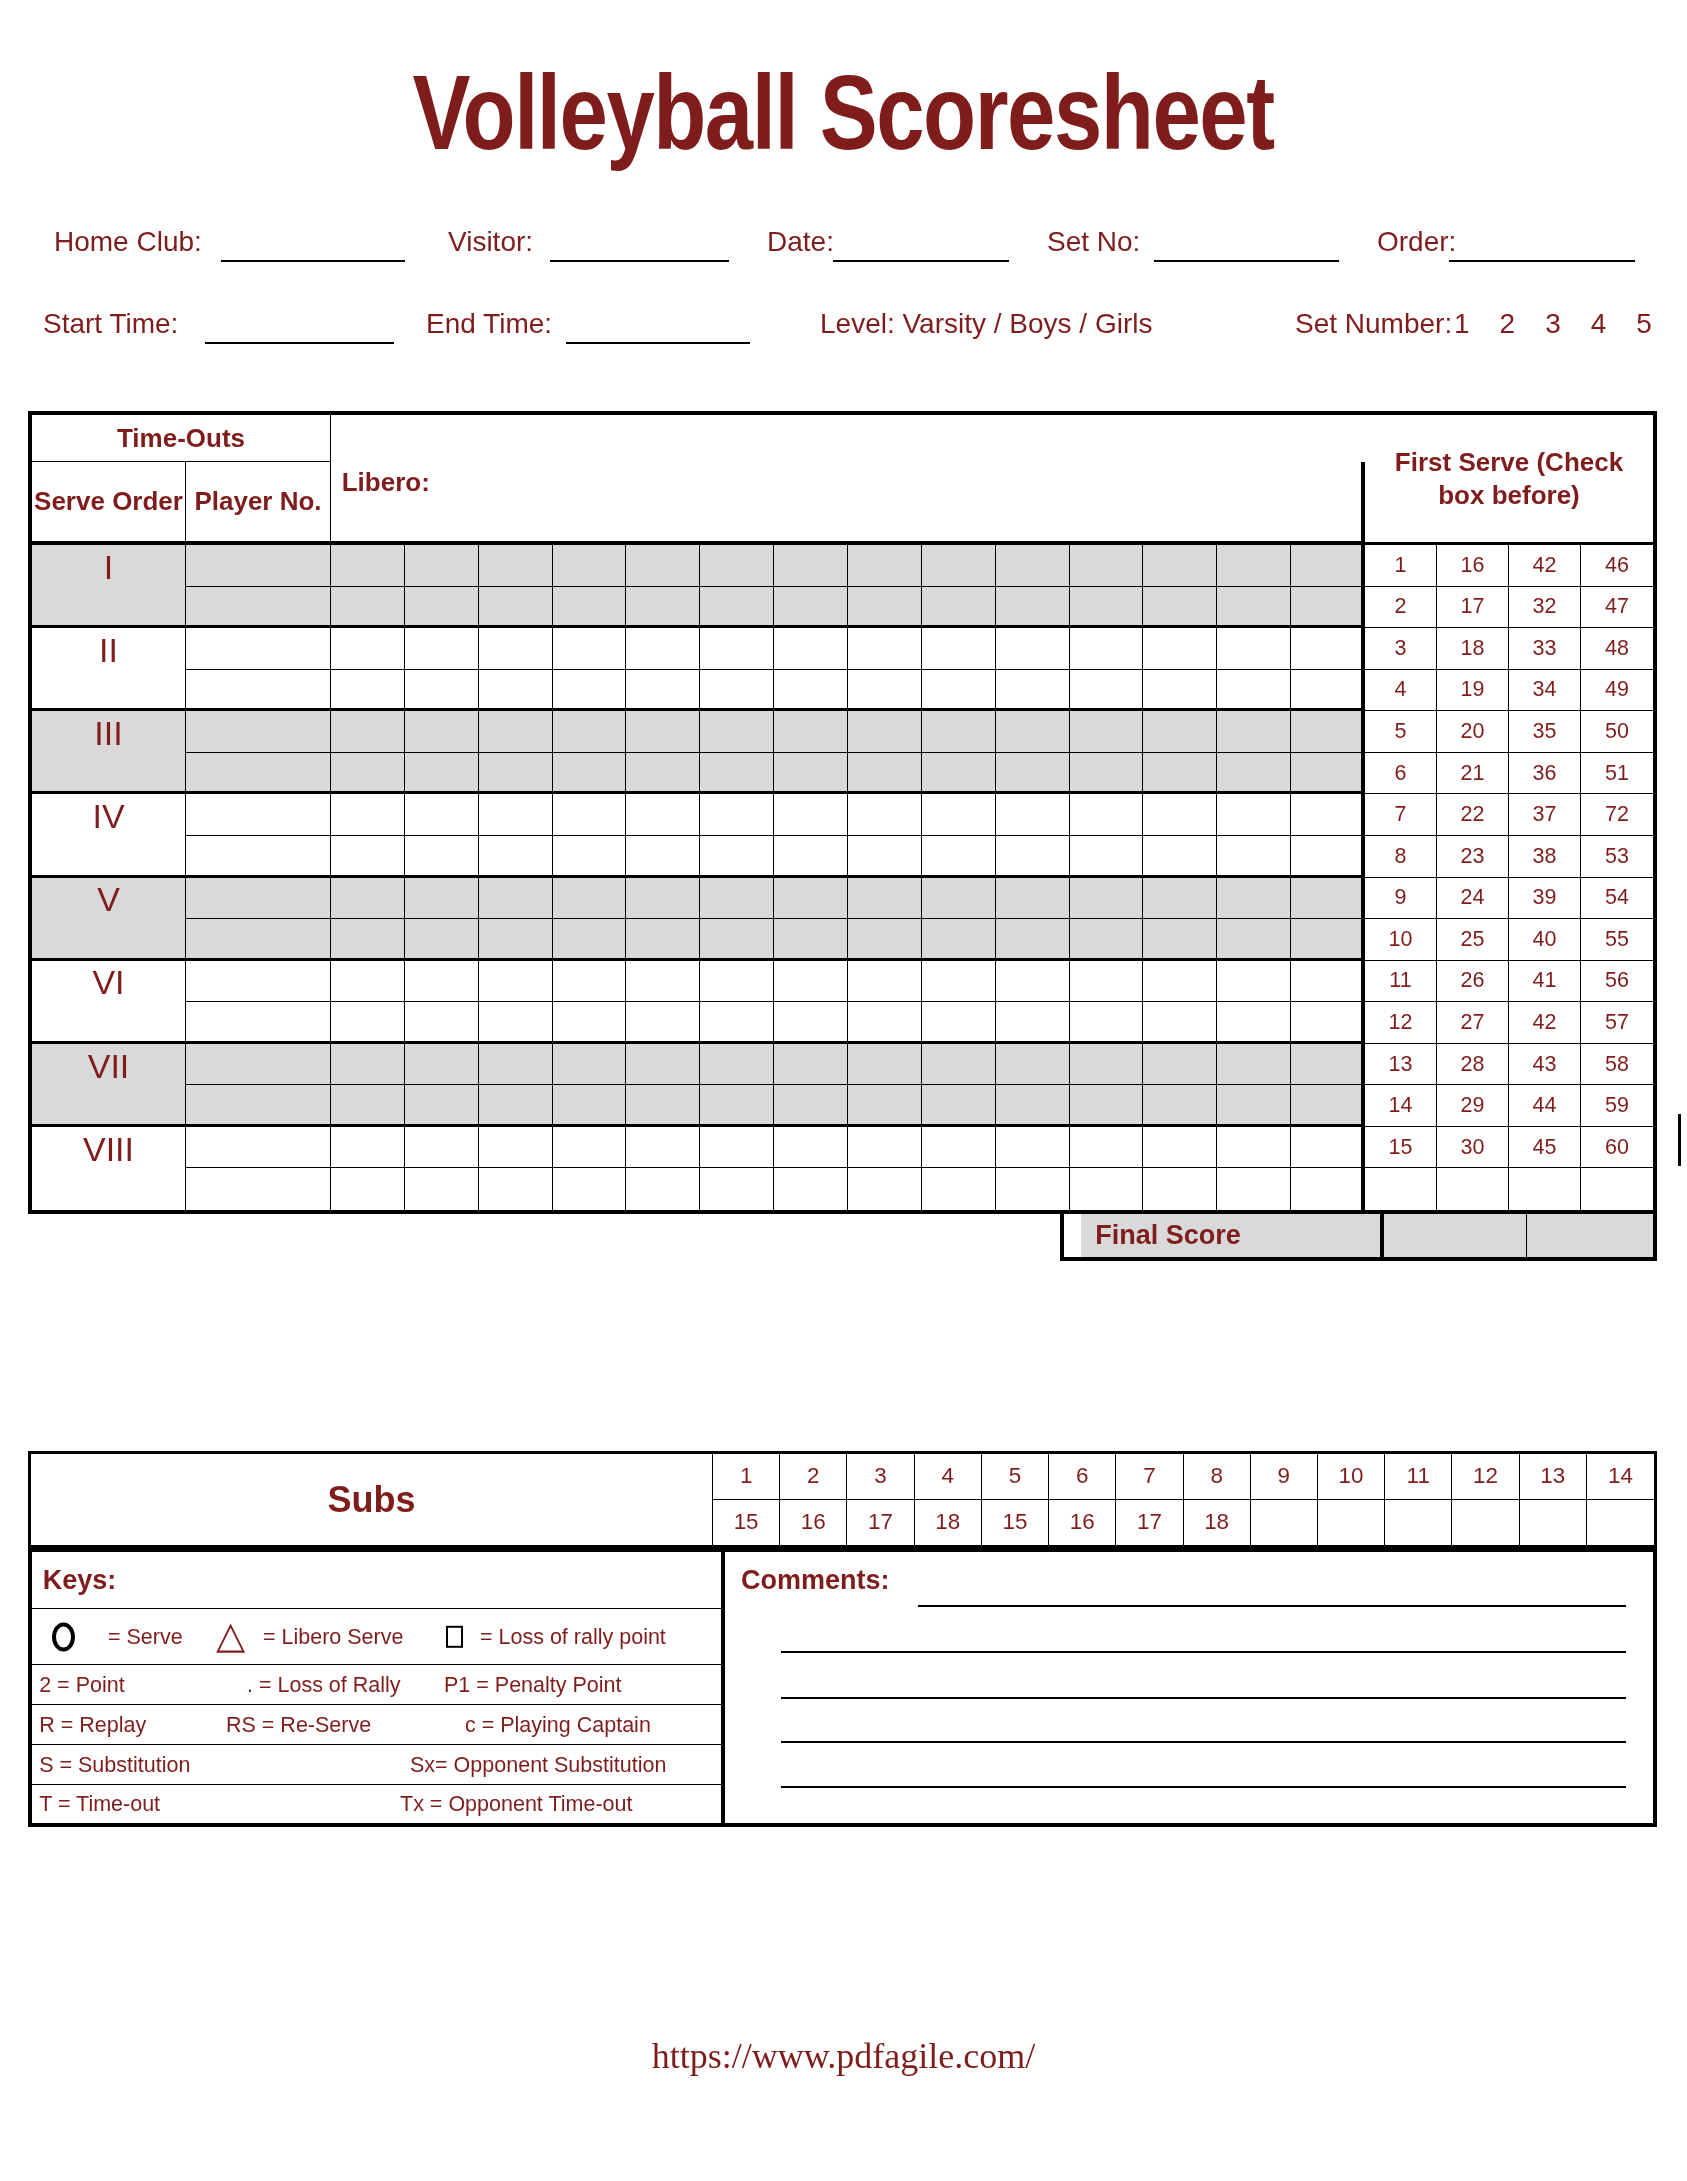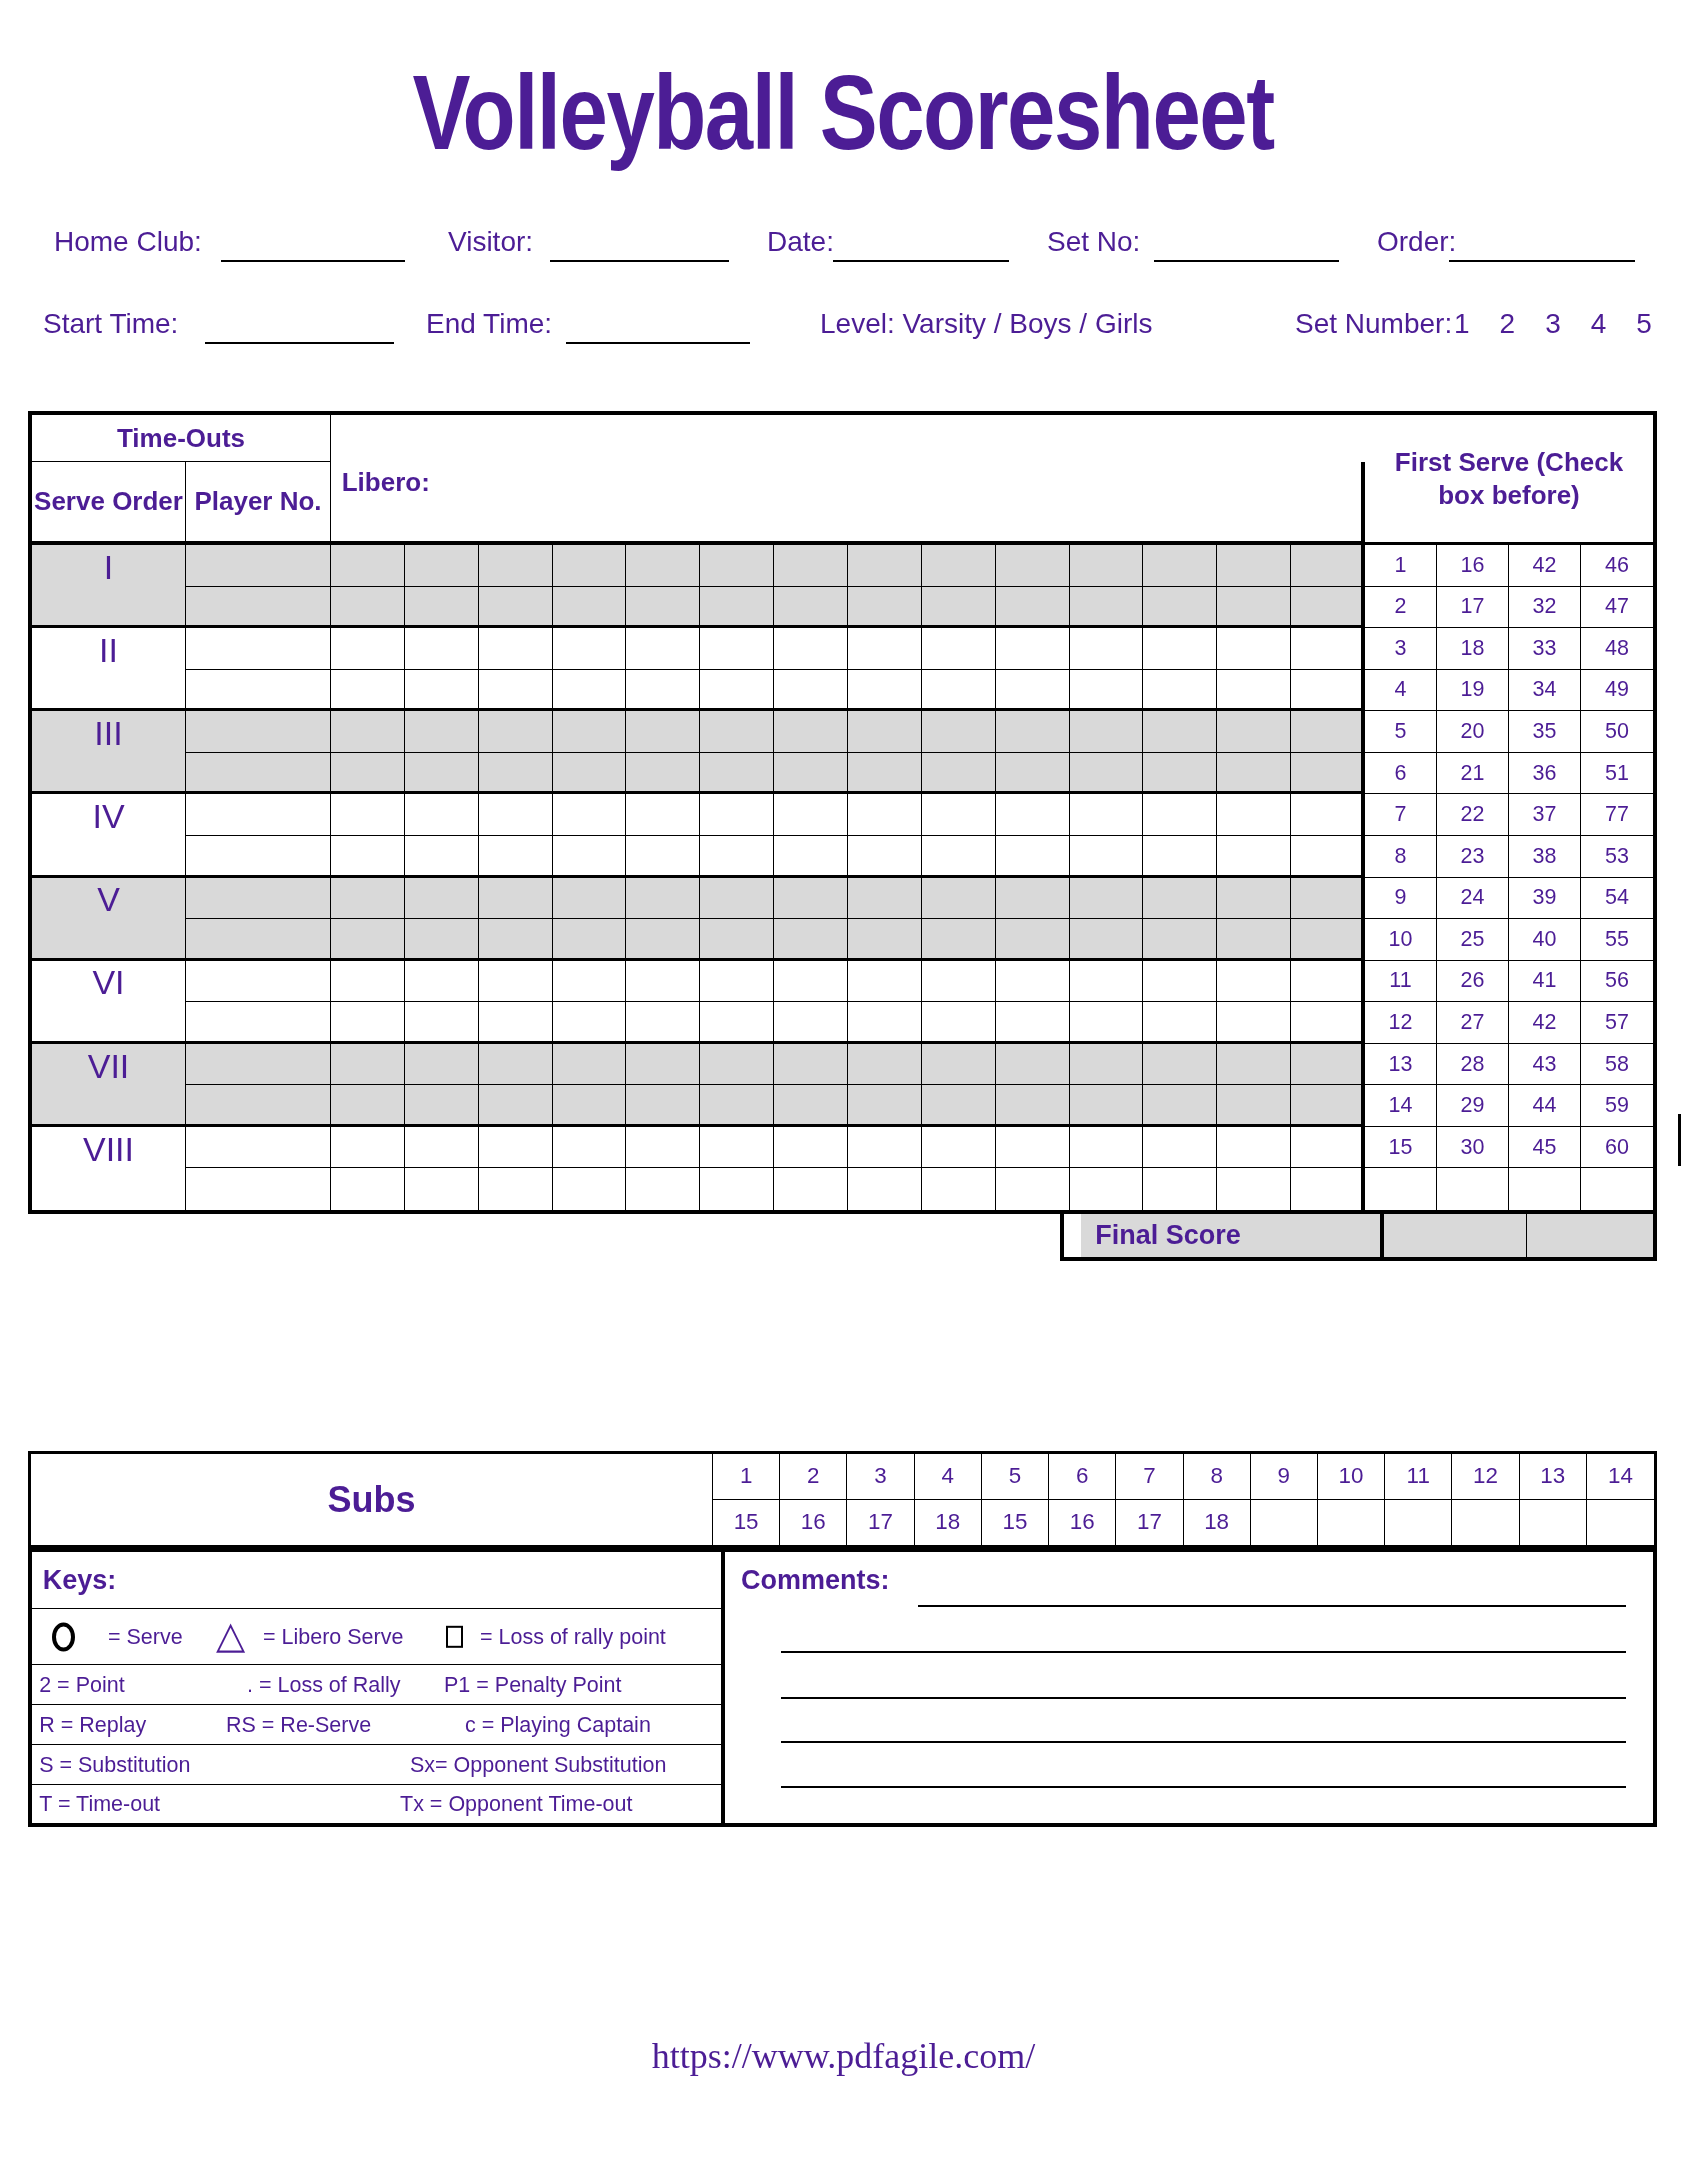--- a/index.html
+++ b/index.html
@@ -1,17 +1,17 @@
 <!DOCTYPE html>
 <html style="font-size:14.3px"><head>
 <meta charset="utf-8">
 <style>
   html,body{margin:0;padding:0;background:#fff;}
   #page{position:relative;width:1687px;height:2182px;background:#ffffff;overflow:hidden;
-        font-family:"Liberation Sans",sans-serif;color:#4c1d95;}
+        font-family:"Liberation Sans",sans-serif;color:#7f1d1d;}
   
   #title-wrap{position:absolute;left:0;top:52px;width:1687px;text-align:center;}
   #title-wrap span{display:inline-block;font-size:106px;font-weight:bold;letter-spacing:-1.8px;
         transform:scaleX(0.82);transform-origin:center;white-space:nowrap;}
   
   .hrow{position:absolute;left:0;top:0;width:1687px;height:43px;font-size:28px;}
   .hitem{position:absolute;top:0;white-space:nowrap;}
   .blank{position:absolute;top:-5.4px;height:39px;border-bottom:2.7px solid #000;}
   
   #score-table{position:absolute;left:28px;top:411px;width:1629px;height:803px;
@@ -379,21 +379,21 @@
       <div class="cell fsnum" style="grid-area: 7 / 18;">20</div>
       <div class="cell fsnum" style="grid-area: 7 / 19;">35</div>
       <div class="cell fsnum br0" style="grid-area: 7 / 20;">50</div>
       <div class="cell fsnum" style="grid-area: 8 / 17;">6</div>
       <div class="cell fsnum" style="grid-area: 8 / 18;">21</div>
       <div class="cell fsnum" style="grid-area: 8 / 19;">36</div>
       <div class="cell fsnum br0" style="grid-area: 8 / 20;">51</div>
       <div class="cell fsnum" style="grid-area: 9 / 17;">7</div>
       <div class="cell fsnum" style="grid-area: 9 / 18;">22</div>
       <div class="cell fsnum" style="grid-area: 9 / 19;">37</div>
-      <div class="cell fsnum br0" style="grid-area: 9 / 20;">77</div>
+      <div class="cell fsnum br0" style="grid-area: 9 / 20;">72</div>
       <div class="cell fsnum" style="grid-area: 10 / 17;">8</div>
       <div class="cell fsnum" style="grid-area: 10 / 18;">23</div>
       <div class="cell fsnum" style="grid-area: 10 / 19;">38</div>
       <div class="cell fsnum br0" style="grid-area: 10 / 20;">53</div>
       <div class="cell fsnum" style="grid-area: 11 / 17;">9</div>
       <div class="cell fsnum" style="grid-area: 11 / 18;">24</div>
       <div class="cell fsnum" style="grid-area: 11 / 19;">39</div>
       <div class="cell fsnum br0" style="grid-area: 11 / 20;">54</div>
       <div class="cell fsnum" style="grid-area: 12 / 17;">10</div>
       <div class="cell fsnum" style="grid-area: 12 / 18; text-align: right;">25</div>

